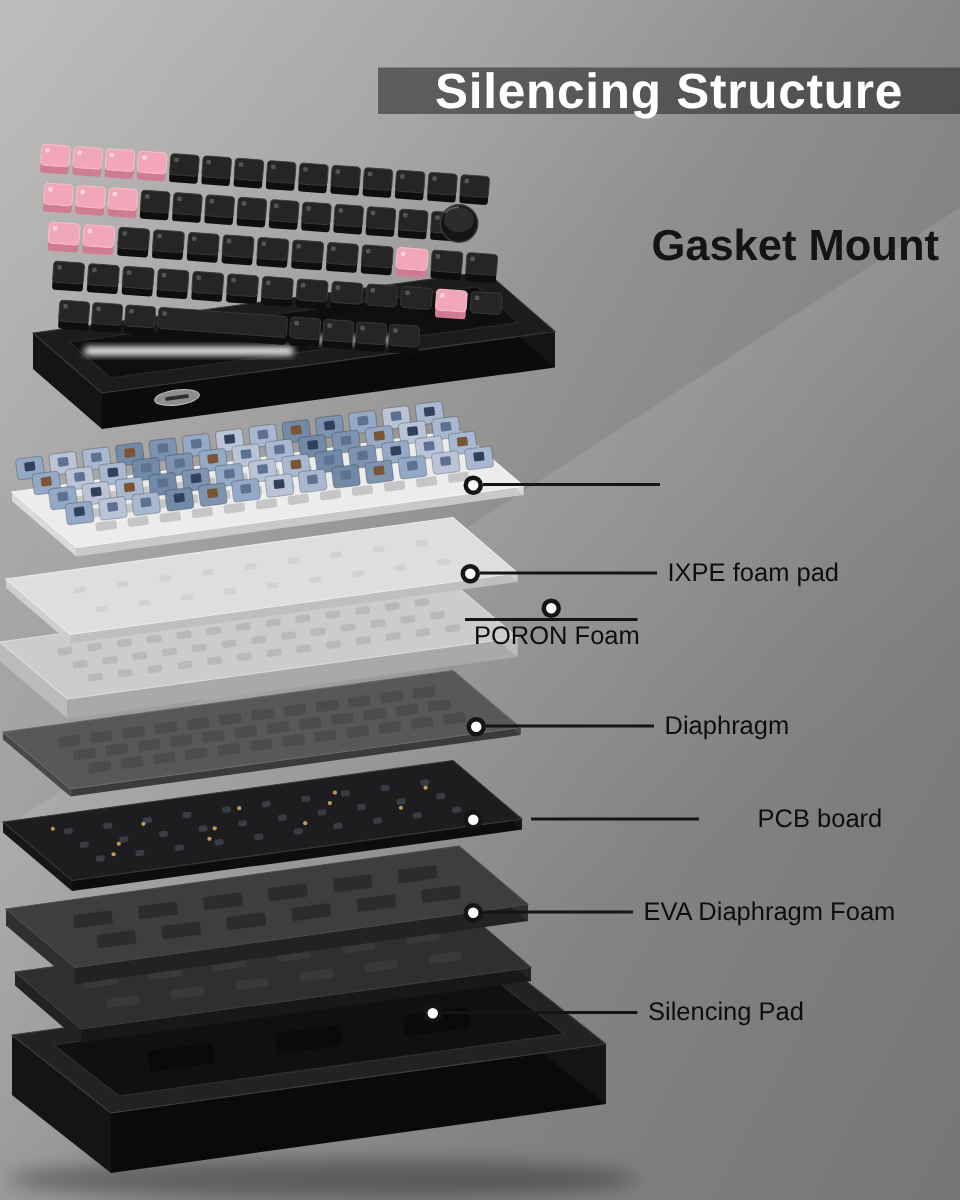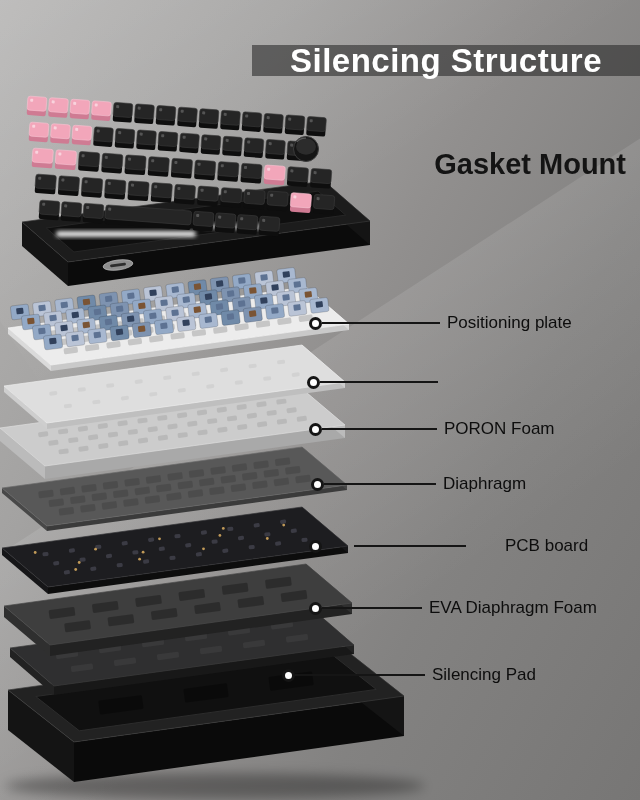--- a/index.html
+++ b/index.html
@@ -830,27 +830,27 @@
   </svg>
 
 <div class="banner">
   <span>Silencing Structure</span>
 </div>
 <div class="subtitle">Gasket Mount</div>
 
 <div class="callout" style="left:309px;top:314px;">
   <span class="dot"></span>
   <span class="lead" style="width:118px"></span>
-  <span class="lbl">Positioning plate</span>
 </div>
 <div class="callout" style="left:307px;top:373px;">
   <span class="dot"></span>
   <span class="lead" style="width:118px"></span>
+  <span class="lbl">IXPE foam pad</span>
 </div>
-<div class="callout" style="left:309px;top:420px;">
+<div class="callout" style="left:309px;top:399px;flex-direction:column;">
   <span class="dot"></span>
   <span class="lead" style="width:115px"></span>
   <span class="lbl">PORON Foam</span>
 </div>
 <div class="callout" style="left:311px;top:475px;align-items:center;">
   <span class="dot"></span>
   <span class="lead" style="width:112px"></span>
   <span class="lbl">Diaphragm</span>
 </div>
 <div class="callout" style="left:309px;top:537px;gap:32px;">

